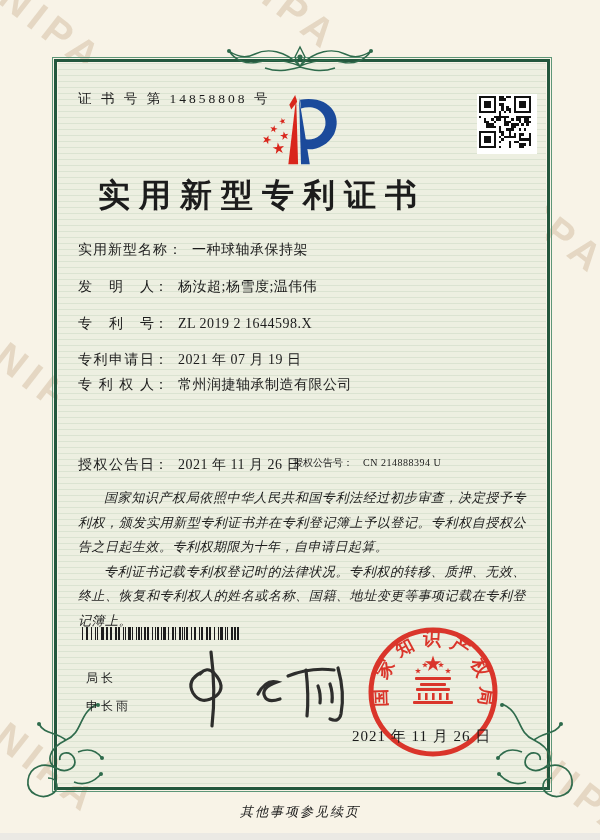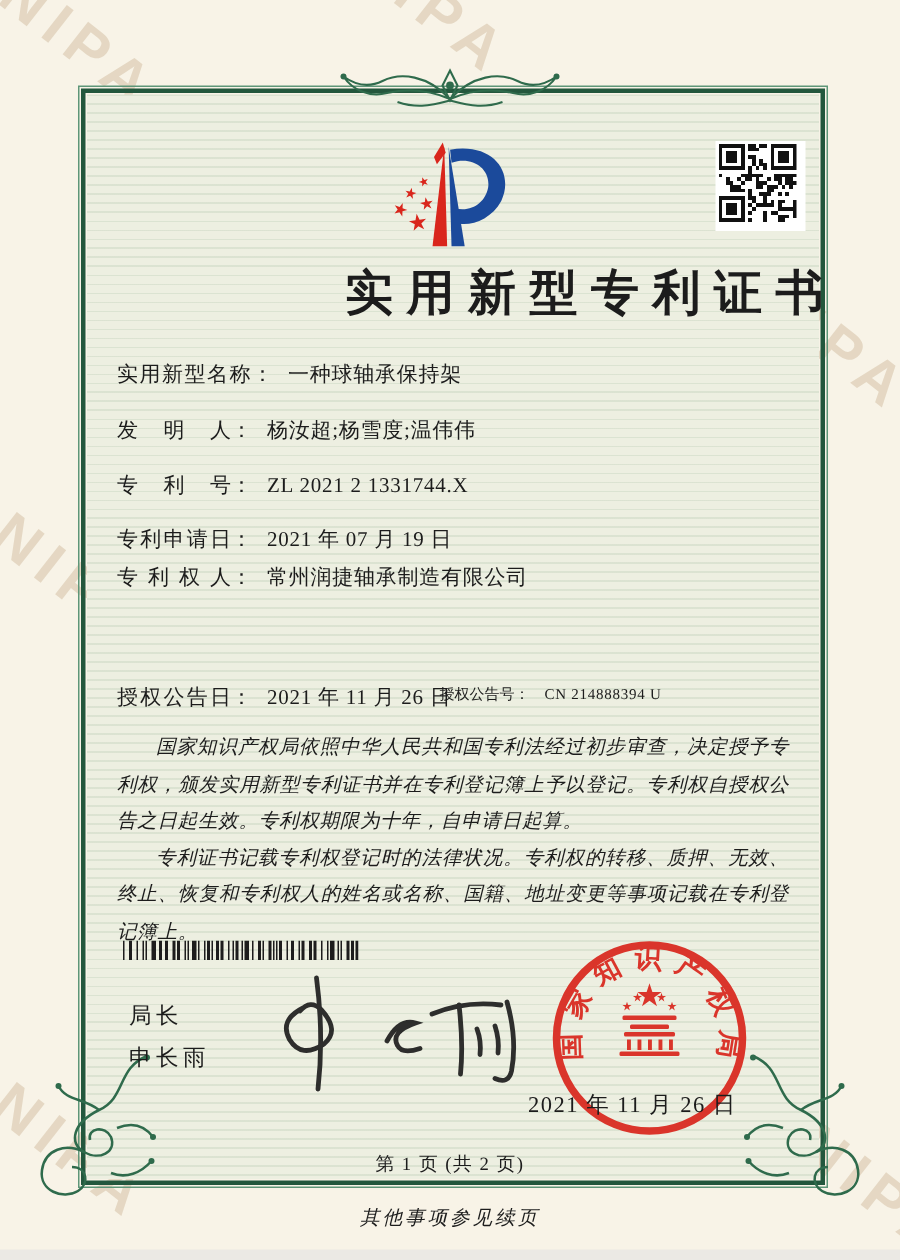--- a/index.html
+++ b/index.html
@@ -11,36 +11,36 @@
   
   .frame{position:absolute;left:52px;top:57px;width:498px;height:733px;border:1px solid #5e9678;}
   .frame .inner-line{position:absolute;inset:1px;border:3px solid #23573d;}
   .frame .guilloche{position:absolute;inset:5px;background-color:#edefe1;
       background-image:repeating-linear-gradient(180deg,rgba(100,145,105,.13) 0 1px,rgba(0,0,0,0) 1px 6px);}
   .ornament{position:absolute;pointer-events:none;}
   
   .cert-no{position:absolute;left:78px;top:90px;font-size:13.5px;letter-spacing:3px;}
   .qr{position:absolute;left:477px;top:94px;width:56px;height:56px;background:#fff;padding:2px;}
   .logo{position:absolute;left:252px;top:92px;width:100px;height:78px;}
-  .title{position:absolute;left:0;top:174px;width:524px;text-align:right;
-         font-size:32px;font-weight:700;letter-spacing:9px;padding-left:34px;}
+  .title{position:absolute;left:0;top:174px;width:524px;text-align:center;
+         font-size:32px;font-weight:700;letter-spacing:9px;}
   
   .frow{position:absolute;left:78px;font-size:14px;white-space:nowrap;}
   .flabel{display:inline-block;width:76px;text-align:justify;text-align-last:justify;font-weight:500;font-family:Liberation Serif, serif;}
   .flabel.wide{width:auto;letter-spacing:1px;}
   .fval{margin-left:10px;letter-spacing:.5px;}
   .grant-no{position:absolute;left:293px;font-size:10px;white-space:nowrap;}
   
   .paras{position:absolute;left:78px;top:486px;width:448px;font-size:13px;line-height:24.5px;
          font-style:italic;letter-spacing:.5px;text-align:justify;}
   .paras p{margin:0;text-indent:2em;}
   
   .barcode{position:absolute;left:82px;top:627px;width:157px;height:13px;}
   .officer{position:absolute;left:86px;top:664px;font-family:"Liberation Sans","DejaVu Sans",sans-serif;
-           font-size:15px;letter-spacing:3px;line-height:28px;}
+           font-size:12px;letter-spacing:3px;line-height:28px;}
   .signature{position:absolute;left:172px;top:642px;width:178px;height:102px;}
   .seal{position:absolute;left:363px;top:622px;width:140px;height:140px;opacity:.92;}
   .seal-date{position:absolute;left:352px;top:727px;font-size:15px;letter-spacing:1px;z-index:5;}
   .page-info{position:absolute;left:0;top:768px;width:600px;text-align:center;font-size:12.5px;letter-spacing:1px;}
   .note{position:absolute;left:0;top:803px;width:600px;text-align:center;font-size:13px;
         font-style:italic;letter-spacing:2px;}
   .bottom-strip{position:absolute;left:0;top:833px;width:600px;height:7px;background:#ebe9e4;}
 </style>
 </head>
 <body>
@@ -99,20 +99,21 @@
       <path d="M60,50 C70,46 78,48 84,56"></path>
     </g>
     <g fill="#2f6b4c">
       <circle cx="21" cy="22" r="2"></circle>
         <circle cx="80" cy="3" r="2"></circle>
       <circle cx="83" cy="72" r="2"></circle>
         <circle cx="84" cy="56" r="2"></circle>
     </g>
   </svg>
 
+  <div class="cert-no">证 书 号 第 14858808 号</div>
 
   <svg class="logo" viewBox="0 0 100 80">
     <defs>
       <path id="star5" d="M0,-10 L2.25,-3.09 L9.51,-3.09 L3.63,1.18 L5.88,8.09 L0,3.82 L-5.88,8.09 L-3.63,1.18 L-9.51,-3.09 L-2.25,-3.09 Z"></path>
     </defs>
     <path d="M48,8 C78,3 92,24 83,43 C76,56 61,61 52,58 L51,48 C63,51 72,44 74,34 C76,21 63,12 49,17 Z" fill="#1b4a9b"></path>
     <polygon points="44,6 36,74 46,74" fill="#d9261c"></polygon>
     <polygon points="47,6 49,74 58,74" fill="#1b4a9b"></polygon>
     <polygon points="37,13 43,3 45,10 39,18" fill="#d9261c"></polygon>
     <g fill="#d9261c">
@@ -341,21 +342,21 @@
 
   <div class="title">实用新型专利证书</div>
 
   <div class="frow" style="top:241px">
     <span class="flabel wide">实用新型名称</span><span>：</span><span class="fval">一种球轴承保持架</span>
   </div>
   <div class="frow" style="top:278px">
     <span class="flabel">发明人</span><span>：</span><span class="fval">杨汝超;杨雪度;温伟伟</span>
   </div>
   <div class="frow" style="top:315px">
-    <span class="flabel">专利号</span><span>：</span><span class="fval">ZL 2021 2 1331744.X</span>
+    <span class="flabel">专利号</span><span>：</span><span class="fval">ZL 2019 2 1644598.X</span>
   </div>
   <div class="frow" style="top:351px">
     <span class="flabel">专利申请日</span><span>：</span><span class="fval">2021 年 07 月 19 日</span>
   </div>
   <div class="frow" style="top:376px">
     <span class="flabel">专利权人</span><span>：</span><span class="fval">常州润捷轴承制造有限公司</span>
   </div>
   <div class="frow" style="top:456px">
     <span class="flabel">授权公告日</span><span>：</span><span class="fval">2021 年 11 月 26 日</span>
   </div>
@@ -456,17 +457,16 @@
       <rect x="62" y="71" width="2.6" height="7"></rect>
       <rect x="69" y="71" width="2.6" height="7"></rect>
       <rect x="76" y="71" width="2.6" height="7"></rect>
       <rect x="83" y="71" width="2.6" height="7"></rect>
       <rect x="50" y="79" width="40" height="3" rx="1"></rect>
     </g>
   </svg>
 
   <div class="seal-date">2021 年 11 月 26 日</div>
 
-  <div class="page-info">第 1 页 (共 2 页)</div>
   <div class="note">其他事项参见续页</div>
   <div class="bottom-strip"></div>
 
 </div>
 
 </body></html>

